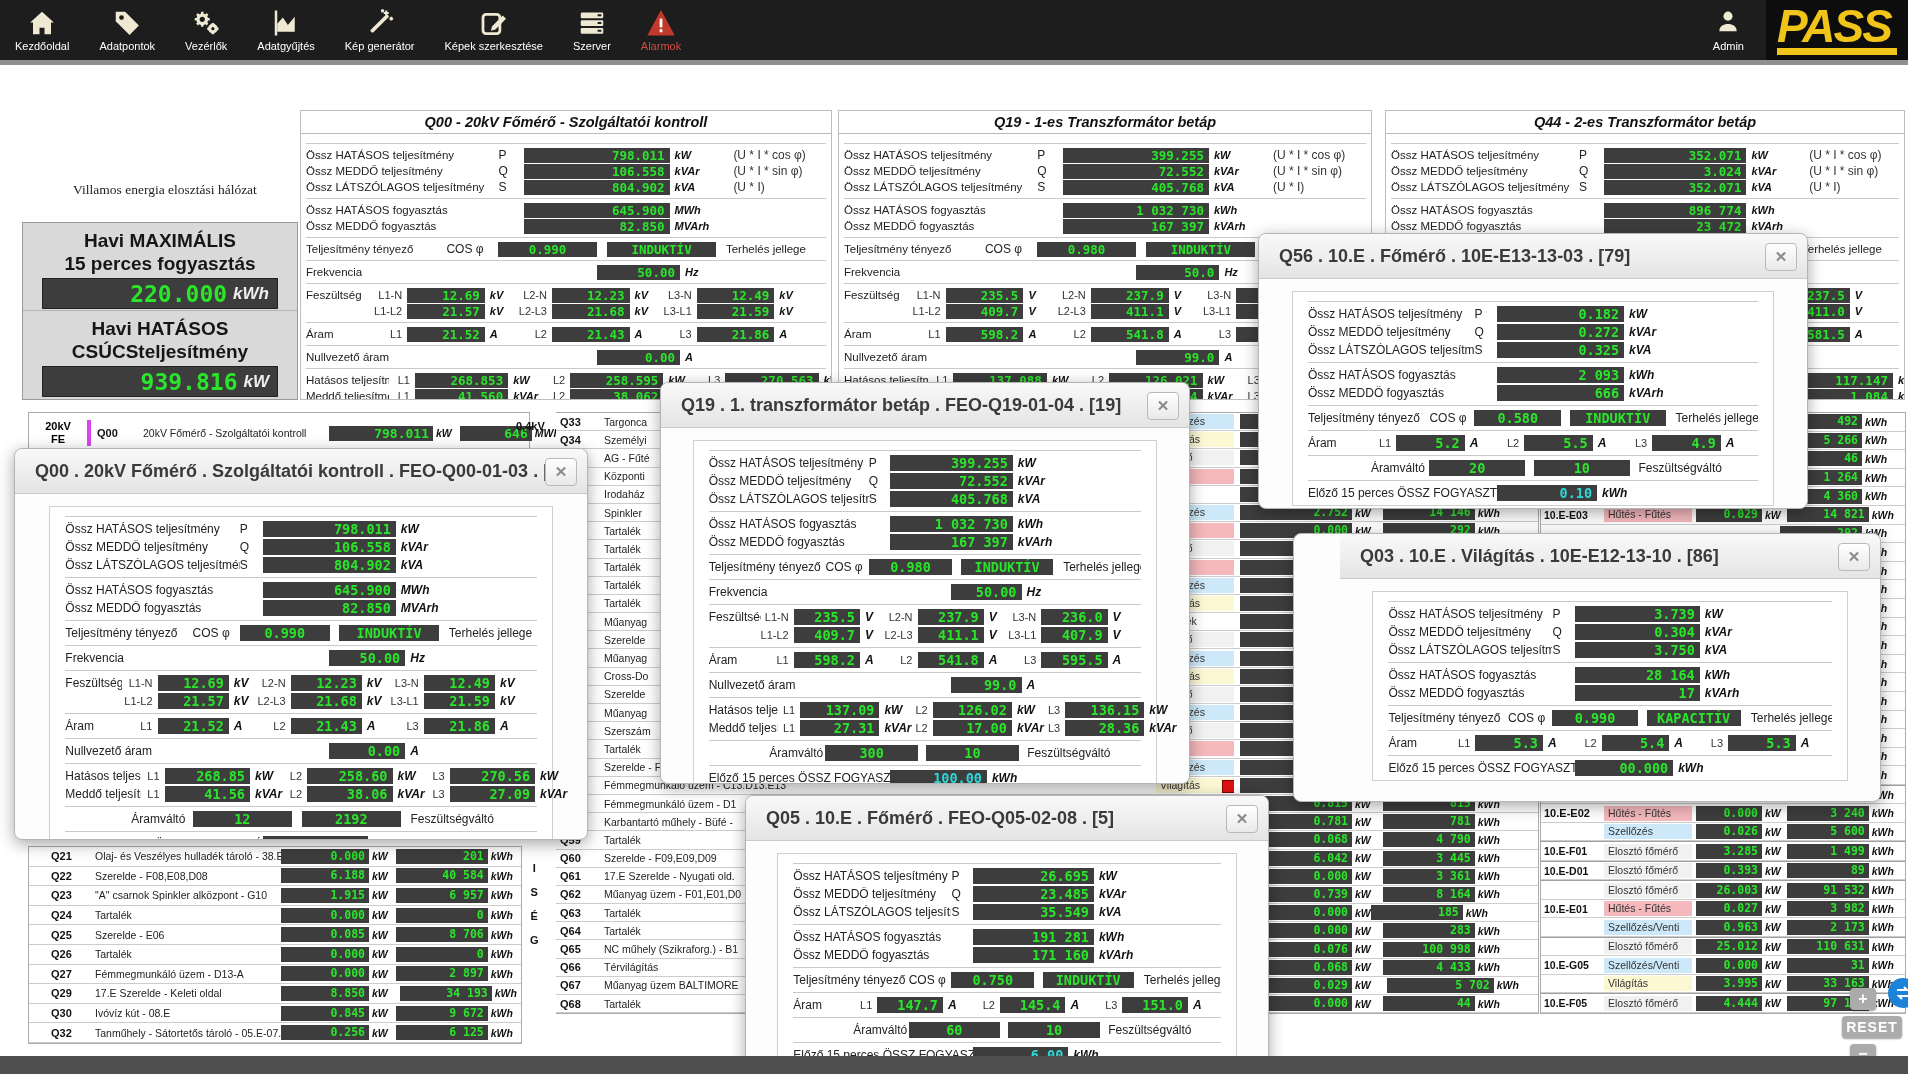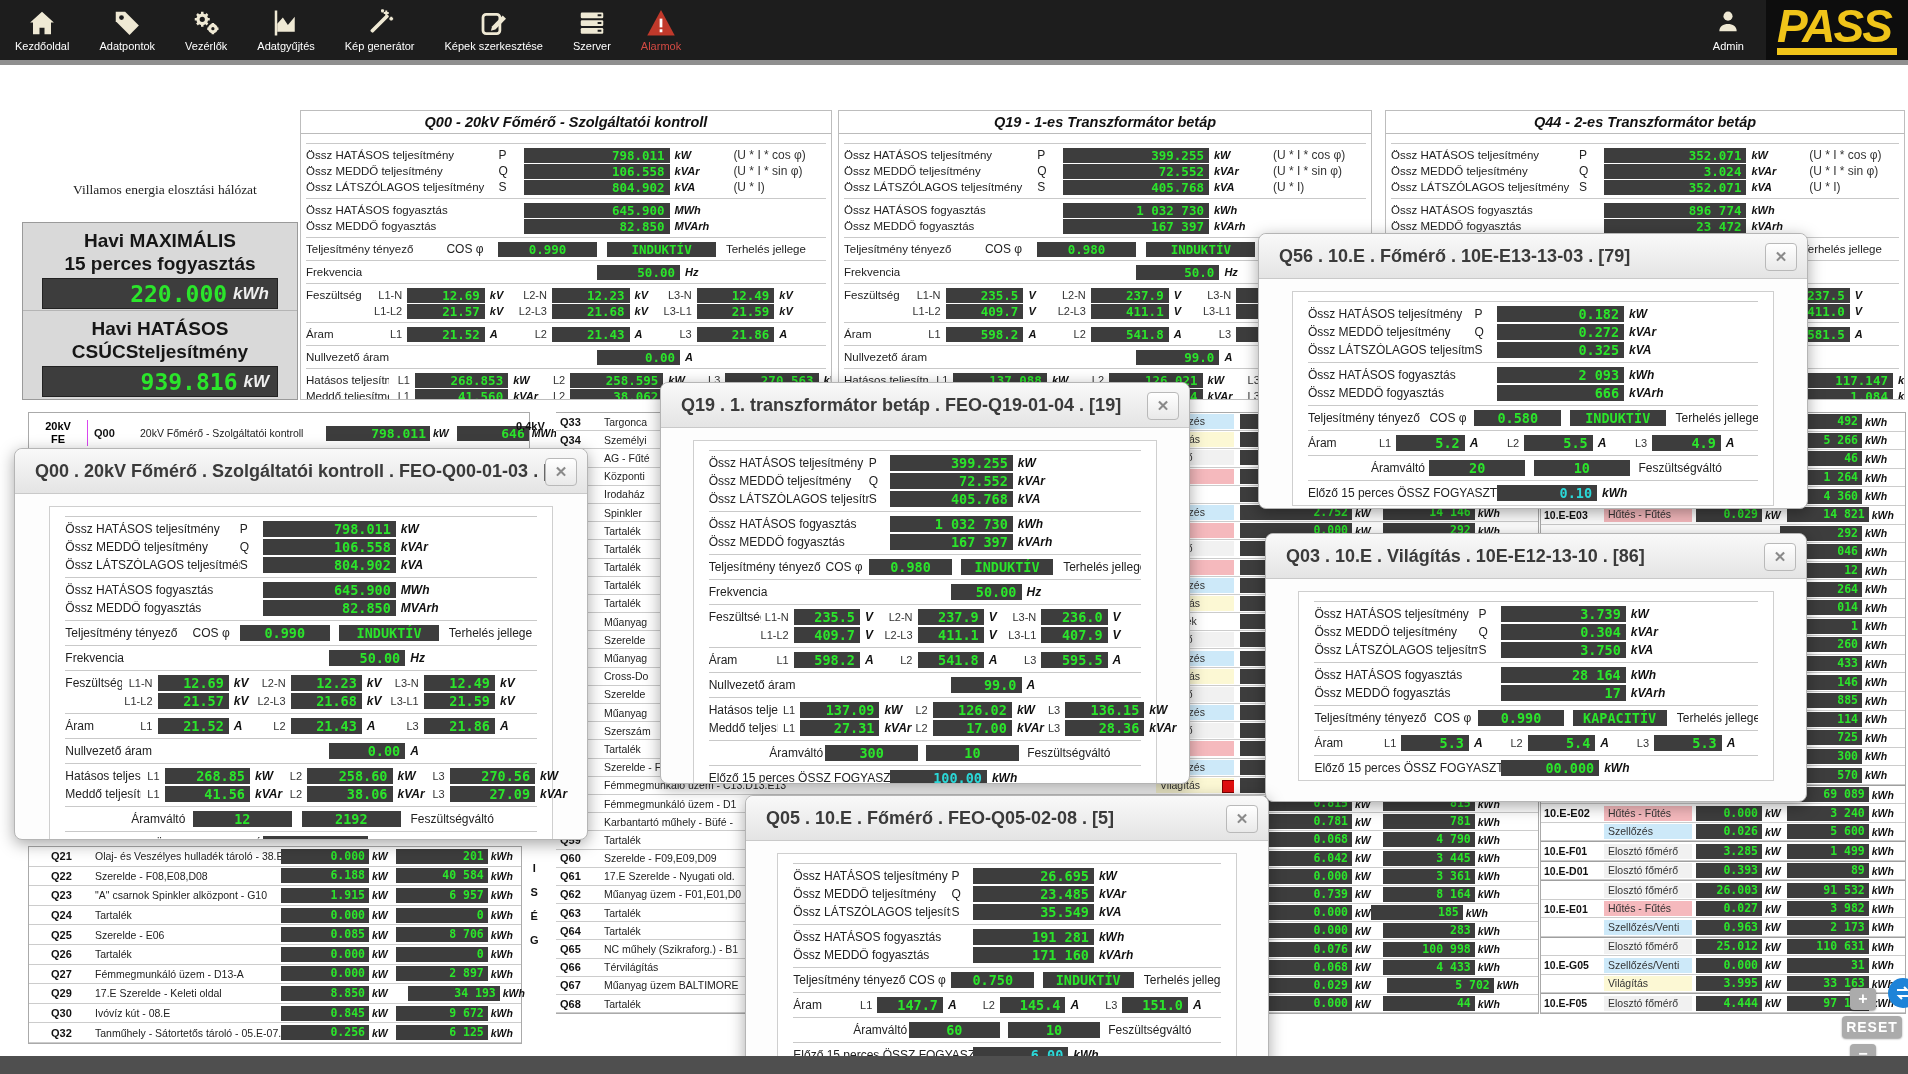--- a/index.html
+++ b/index.html
@@ -76,21 +76,21 @@
   .dt-name{font-size:10.5px;color:#222;white-space:nowrap;overflow:hidden;flex:none;}
   .dt-box{background:#3d3d3d;color:#2be52b;font-family:"DejaVu Sans Mono",monospace;font-weight:bold;font-size:11.5px;text-align:right;padding:0 4px;height:15px;line-height:15px;flex:none;overflow:hidden;}
   .dt-unit{font-weight:bold;font-style:italic;font-size:10.5px;color:#111;padding-left:3px;flex:none;}
   .dt-status{font-size:10.5px;color:#333;height:15px;line-height:15px;padding:0 4px;flex:none;position:relative;white-space:nowrap;overflow:hidden;}
   .sc-blue{background:#cde9f9;} .sc-yellow{background:#fcf8d4;} .sc-pink{background:#f5b9bd;} .sc-gray{background:#f1f1f1;} .sc-white{background:#ffffff;}
   .alarm-dot{position:absolute;right:-1px;top:2px;width:11px;height:11px;background:#e01010;border:1px solid #7d0000;}
   .vletters{position:absolute;display:flex;flex-direction:column;align-items:center;font-weight:bold;font-size:11px;color:#111;}
   .vletters span{line-height:19px;}
   #kv-label{position:absolute;left:516px;top:420px;font-weight:bold;font-size:11px;color:#111;}
   #top-row{position:absolute;left:28px;top:412px;width:500px;height:40px;border:1px solid #aaa;display:flex;align-items:center;}
-  #top-row .grp{width:58px;text-align:center;font-weight:bold;font-size:11px;line-height:13px;border-right:1px solid #d946ef;flex:none;}
+  #top-row .grp{width:58px;text-align:center;font-weight:bold;font-size:11px;line-height:13px;border-right:4px solid #d946ef;flex:none;}
   .tbl{position:absolute;border:1px solid #aaa;background:#fff;}
 
   
   .mini-btn{position:absolute;background:#ababab;border-radius:4px;color:#fff;font-weight:bold;text-align:center;cursor:pointer;box-shadow:0 1px 2px rgba(0,0,0,0.4);z-index:55;}
   #nav-circle{position:absolute;left:1888px;top:978px;width:30px;height:30px;border-radius:50%;background:#1d83d8;z-index:55;display:flex;align-items:center;justify-content:center;}
   #bottom-bar{position:absolute;left:0;top:1056px;width:1908px;height:18px;background:#4f4f4f;z-index:58;}
 </style>
 </head>
 <body>
 
@@ -317,21 +317,21 @@
         <span class="dt-unit">kW</span>
         <span class="dt-box" style="width: 84px; margin-left: 8px;">2 897</span>
         <span class="dt-unit">kWh</span>
       </div>
       <div class="dt-row" style="height: 18.6px;">
         <span style="width: 22px; flex: 0 0 auto;"></span>
         <span class="dt-q" style="width: 44px;">Q29</span>
         <span class="dt-name" style="width: 186px;">17.E Szerelde - Keleti oldal</span>
         <span class="dt-box" style="width: 80px;">8.850</span>
         <span class="dt-unit">kW</span>
-        <span class="dt-box" style="width: 84px; margin-left: 20px;">34 193</span>
+        <span class="dt-box" style="width: 84px; margin-left: 12px;">34 193</span>
         <span class="dt-unit">kWh</span>
       </div>
       <div class="dt-row" style="height: 18.6px;">
         <span style="width: 22px; flex: 0 0 auto;"></span>
         <span class="dt-q" style="width: 44px;">Q30</span>
         <span class="dt-name" style="width: 186px;">Ivóvíz kút - 08.E</span>
         <span class="dt-box" style="width: 80px;">0.845</span>
         <span class="dt-unit">kW</span>
         <span class="dt-box" style="width: 84px; margin-left: 8px;">9 672</span>
         <span class="dt-unit">kWh</span>
@@ -1660,21 +1660,21 @@
                 <div class="m-row">
                   <span class="m-label w-prlabel">Előző 15 perces ÖSSZ FOGYASZTÁS</span>
                   <span class="valbox w-prbox cyan">0.10</span>
                   <span class="m-unit w-unit">kWh</span>
                 </div>
               </div>
             </div>
           </div>
         </div>
       </div>
-      <div class="popup" style="left: 1265px; top: 533px; width: 540px; height: 267px; z-index: 43; overflow: hidden;">
+      <div class="popup" style="left: 1293px; top: 533px; width: 540px; height: 267px; z-index: 43; overflow: hidden; padding-left: 46px;">
         <div class="popup-title">Q03 . 10.E . Világítás . 10E-E12-13-10 . [86]</div>
         <div class="popup-close">✕</div>
         <div class="popup-body">
           <div class="meter-frame">
             <div class="meter">
               <div class="m-head"></div>
               <div class="m-group">
                 <div class="m-row">
                   <span class="m-label w-label">Össz HATÁSOS teljesítmény</span>
                   <span class="m-sym w-letter">P</span>

